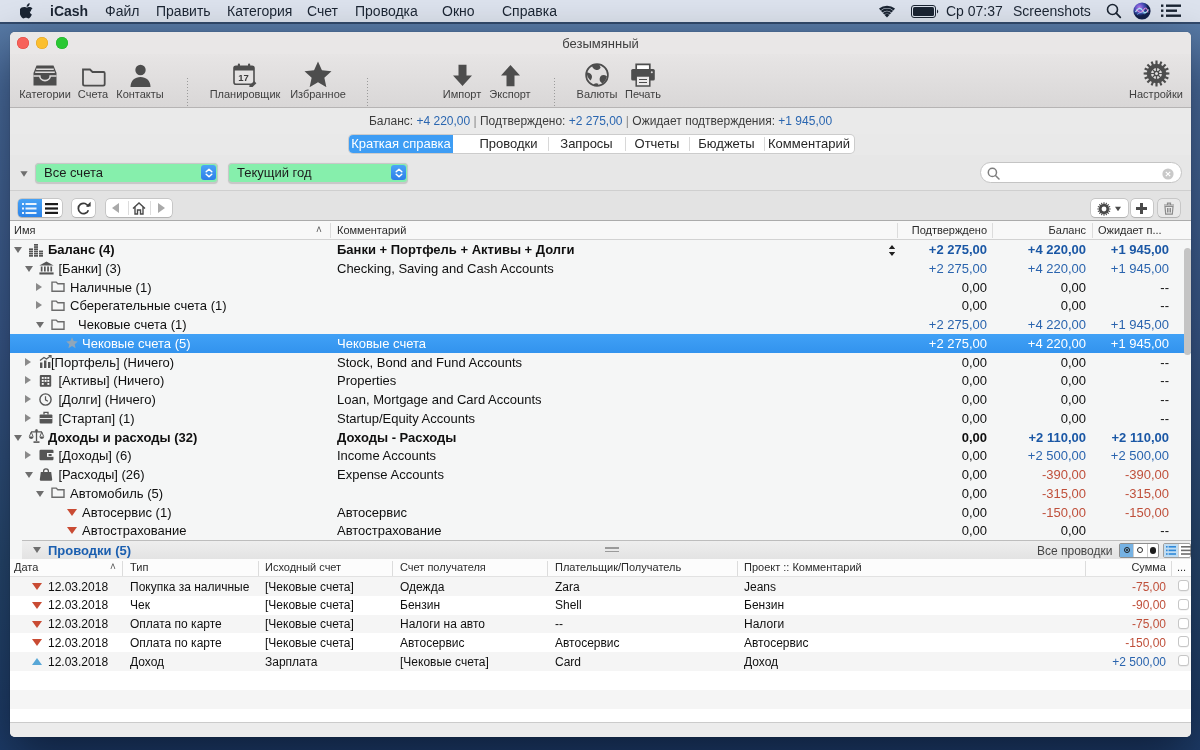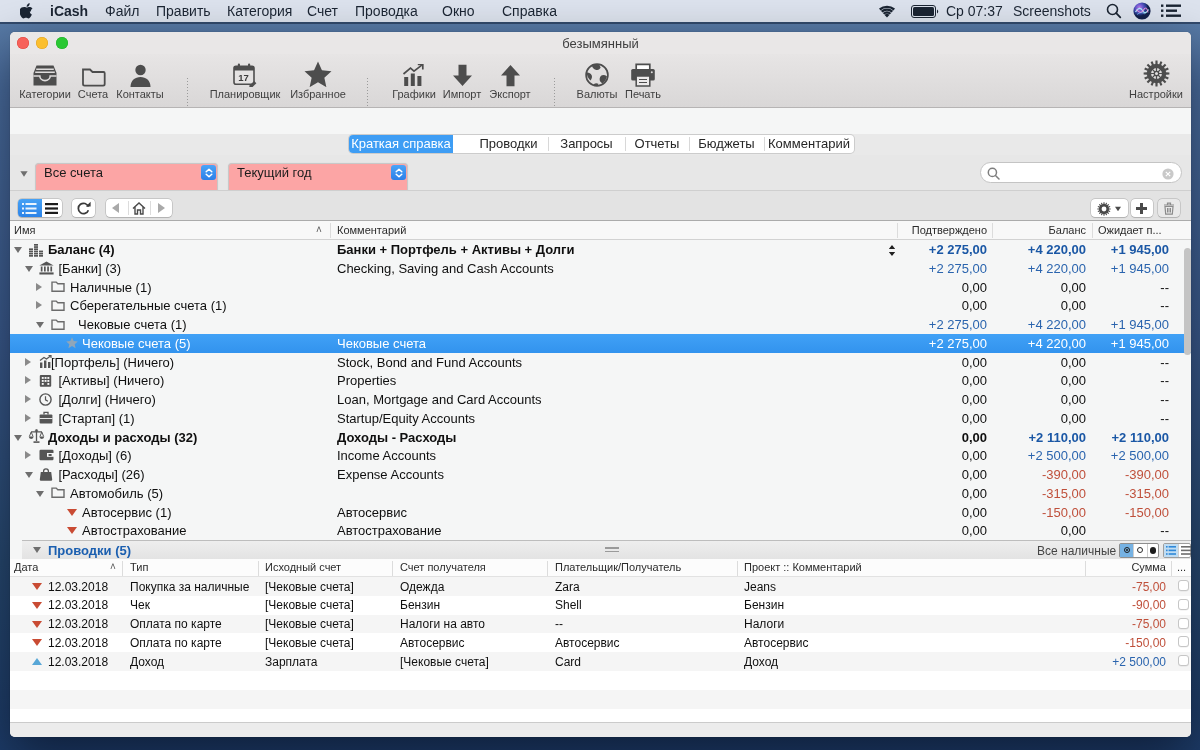--- a/index.html
+++ b/index.html
@@ -22,21 +22,21 @@
 #balbar{position:absolute;left:0;top:76px;width:100%;height:26px;background:#eaeaea;text-align:center;font-size:12px;color:#3c3c3c;line-height:27px}
 #balbar b{font-weight:normal;color:#2a66b0}
 #tabzone{position:absolute;left:0;top:102px;width:100%;height:21px;background:#e9e9e9}
 #tabs{position:absolute;left:339px;top:1px;height:18px;background:#fff;border-radius:4px;box-shadow:0 0 0 1px rgba(0,0,0,.12);font-size:13px;color:#262626}
 .tab{position:absolute;top:0;height:18px;text-align:center;line-height:18px}
 .tab.sel{background:#3e9df4;color:#fff;border-radius:4px 0 0 4px}
 .tabdiv{position:absolute;top:2px;width:1px;height:14px;background:#d8d8d8}
 
 #filtrow{position:absolute;left:0;top:123px;width:100%;height:35px;background:#e7e7e7}
 #btnrow{position:absolute;left:0;top:158px;width:100%;height:30px;background:#e3e3e3;border-top:1px solid #cfcfcf}
-.dd{position:absolute;top:8px;height:35px;background:#fca5a5;border:1px solid #c8c8c8;border-radius:4px;font-size:13px;color:#1c1c1c;line-height:18px;padding-left:8px;box-shadow:0 .5px 1px rgba(0,0,0,.15)}
+.dd{position:absolute;top:8px;height:20px;background:#86efac;border:1px solid #c8c8c8;border-radius:4px;font-size:13px;color:#1c1c1c;line-height:18px;padding-left:8px;box-shadow:0 .5px 1px rgba(0,0,0,.15)}
 .stepper{position:absolute;right:1px;top:1px;width:15px;height:15px;background:linear-gradient(180deg,#4ba4f7,#2d7fe8);border-radius:3px}
 .stepper svg{position:absolute;left:2.5px;top:2.5px}
 #search{position:absolute;left:970px;top:7px;width:202px;height:21px;background:#fff;border:1px solid #c4c4c4;border-radius:11px}
 
 .btn{position:absolute;top:8px;height:18px;background:#fff;border-radius:4px;box-shadow:0 0 0 .5px rgba(0,0,0,.22),0 .5px 1px rgba(0,0,0,.12)}
 .seg{position:absolute;top:0;height:100%}
 
 #thead1{position:absolute;left:0;top:188px;width:100%;height:20px;background:#f8f8f8;border-top:1px solid #ababab;border-bottom:1px solid #d2d2d2;font-size:11px;color:#2b2b2b}
 #thead1 span{position:absolute;top:3px}
 .hdiv{position:absolute;top:2px;width:1px;height:15px;background:#dcdcdc}
@@ -164,32 +164,20 @@
         <span class="lab">Планировщик</span>
       </div>
 <div class="tbi" style="left:263px;width:90px">
         <div class="ic">
           <svg width="28" height="26" viewBox="0 0 28 27">
             <polygon points="14,0.5 18.1,9.7 28,10.7 20.6,17.4 22.7,27.2 14,22.1 5.3,27.2 7.4,17.4 0,10.7 9.9,9.7" fill="#4d4d4d"></polygon>
           </svg>
         </div>
         <span class="lab">Избранное</span>
       </div>
-<div class="tbi" style="left:359px;width:90px">
-        <div class="ic">
-          <svg width="24" height="23" viewBox="0 0 24 23">
-            <rect x="2.2" y="13" width="4" height="9" fill="#4d4d4d"></rect>
-            <rect x="8.8" y="9.5" width="4" height="12.5" fill="#4d4d4d"></rect>
-            <rect x="15.4" y="12" width="4" height="10" fill="#4d4d4d"></rect>
-            <path d="M1.5 10 L8.5 4.2 L12 7.2 L19.8 1.2" stroke="#4d4d4d" stroke-width="1.7" fill="none"></path>
-            <path d="M15.8 0.4 H20.8 V5.4" fill="none" stroke="#4d4d4d" stroke-width="1.7"></path>
-          </svg>
-        </div>
-        <span class="lab">Графики</span>
-      </div>
 <div class="tbi" style="left:407px;width:90px">
         <div class="ic">
           <svg width="21" height="23" viewBox="0 0 21 23">
             <path d="M6.5 0.8 H14.5 V11.5 H20 L10.5 22 L1 11.5 H6.5 Z" fill="#4d4d4d"></path>
           </svg>
         </div>
         <span class="lab">Импорт</span>
       </div>
 <div class="tbi" style="left:455px;width:90px">
         <div class="ic">
@@ -232,20 +220,21 @@
             <circle cx="13" cy="13" r="2.1" fill="none" stroke="#4d4d4d" stroke-width="1.3"></circle>
             <path d="M13 10.9 V7 M13 15.1 V19 M10.9 13 H7 M15.1 13 H19 M14.5 11.5 L17.2 8.8 M11.5 14.5 L8.8 17.2 M14.5 14.5 L17.2 17.2 M11.5 11.5 L8.8 8.8" stroke="#4d4d4d" stroke-width="1.2"></path>
           </svg>
         </div>
         <span class="lab">Настройки</span>
       </div>
 <div class="tsep" style="left:177px"></div>
 <div class="tsep" style="left:357px"></div>
 <div class="tsep" style="left:544px"></div>
 </div>
+<div id="balbar">Баланс: <b>+4 220,00</b> <span style="color:#888">|</span> Подтверждено: <b>+2 275,00</b> <span style="color:#888">|</span> Ожидает подтверждения: <b>+1 945,00</b></div>
 <div id="tabzone">
       <div id="tabs" style="width:505px">
 <div class="tab sel" style="left:0;width:104px">Краткая справка</div>
 <div class="tab" style="left:120px;width:79px">Проводки</div>
 <div class="tab" style="left:199px;width:77px">Запросы</div>
 <div class="tab" style="left:276px;width:64px">Отчеты</div>
 <div class="tab" style="left:340px;width:75px">Бюджеты</div>
 <div class="tab" style="left:415px;width:90px">Комментарий</div>
 <div class="tabdiv" style="left:199px"></div>
         <div class="tabdiv" style="left:276px"></div>
@@ -556,21 +545,21 @@
         <span class="v" style="right:105px;position:absolute;width:110px;text-align:right">0,00</span>
         <span class="v" style="right:22px;position:absolute;width:110px;text-align:right">--</span>
       </div>
 </div>
 <div id="sbar"></div>
 <div id="provbar">
 <i class="dtri" style="position:absolute;left:11px;top:6px"></i>
 <span style="position:absolute;left:26px;top:2px;font-size:13px;font-weight:bold;color:#1b5fb0">Проводки (5)</span>
 <div style="position:absolute;left:583px;top:6px;width:14px;height:1.5px;background:#9a9a9a"></div>
 <div style="position:absolute;left:583px;top:9.5px;width:14px;height:1.5px;background:#9a9a9a"></div>
-<span style="position:absolute;left:1015px;top:2.5px;font-size:12px;color:#454545">Все наличные</span>
+<span style="position:absolute;left:1015px;top:2.5px;font-size:12px;color:#454545">Все проводки</span>
 <div style="position:absolute;left:1097px;top:1.5px;width:40px;height:15px;background:#fff;border:1px solid #8e8e8e;border-radius:2px">
 <div style="position:absolute;left:0;top:0;width:13px;height:13px;background:#76b2e3"></div>
 <div style="position:absolute;left:3.5px;top:3.5px;width:6px;height:6px;border-radius:50%;border:1.4px solid #1d1d1d;background:#76b2e3"></div>
 <div style="position:absolute;left:5.8px;top:5.8px;width:2px;height:2px;border-radius:50%;background:#1d1d1d"></div>
 <div style="position:absolute;left:16.8px;top:3.5px;width:6px;height:6px;border-radius:50%;border:1.4px solid #2c2c2c"></div>
 <div style="position:absolute;left:29.5px;top:3.5px;width:6.6px;height:6.6px;border-radius:50%;background:#1d1d1d"></div>
 <div style="position:absolute;left:13px;top:0;width:1px;height:13px;background:#cfcfcf"></div>
 <div style="position:absolute;left:26.5px;top:0;width:1px;height:13px;background:#cfcfcf"></div>
 </div>
 <div style="position:absolute;left:1141px;top:1.5px;width:28px;height:15px;background:#fff;border:1px solid #9e9e9e;border-radius:2px">

